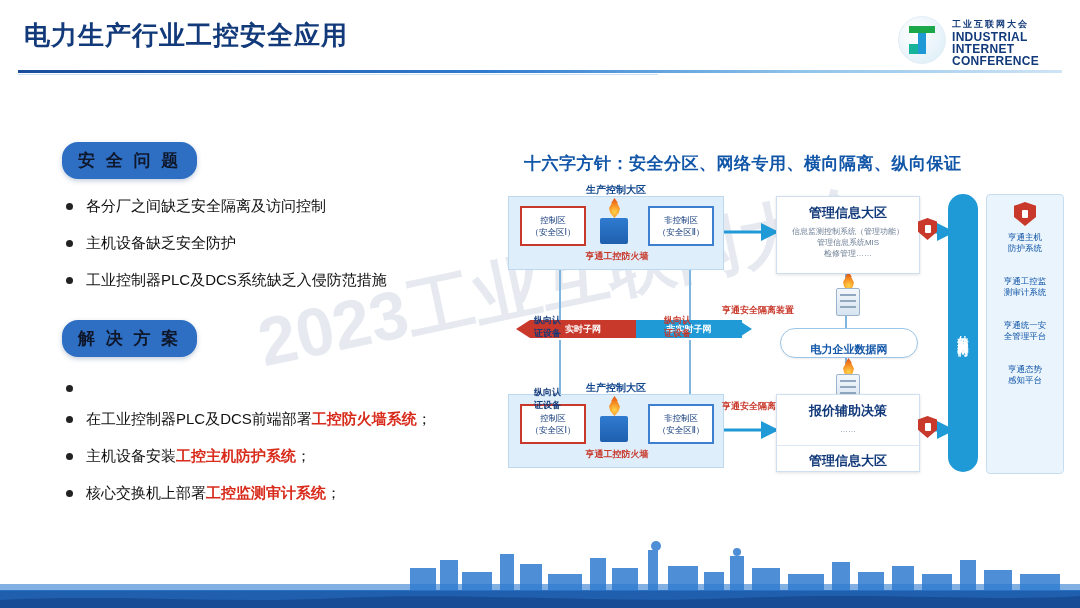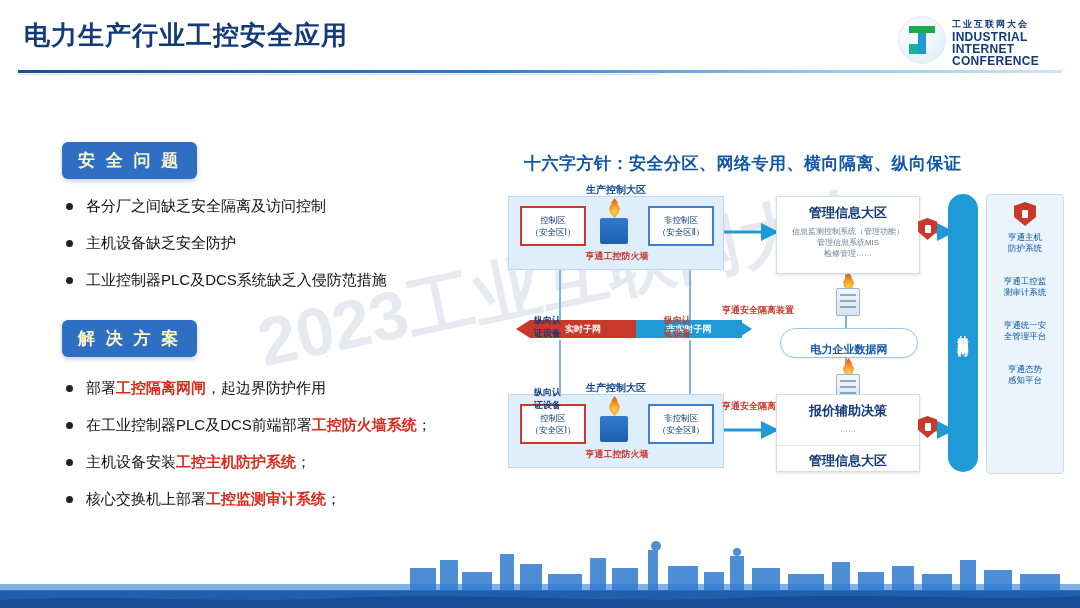--- a/index.html
+++ b/index.html
@@ -43,22 +43,22 @@
   .watermark{
     position:absolute;left:250px;top:300px;
     font-size:68px;font-weight:bold;color:rgba(140,160,185,0.22);
     transform:rotate(-12deg);transform-origin:left top;white-space:nowrap;
     pointer-events:none;
   }
 
   
   .tag{
     position:absolute;
-    background:#2e6fc4;color:#fef9c3;font-size:17px;font-weight:bold;
-    padding:7px 16px;border-radius:6px;letter-spacing:3px;
+    background:#2e6fc4;color:#0f172a;font-size:17px;font-weight:bold;
+    padding:7px 16px;border-radius:16px;letter-spacing:3px;
     box-shadow:0 2px 5px rgba(20,60,120,.25);
   }
   .tag.t1{left:62px;top:142px;}
   .tag.t2{left:62px;top:320px;}
   .bullets{position:absolute;}
   .bullets.b1{left:66px;top:196px;}
   .bullets.b2{left:66px;top:378px;}
   .bullet{display:flex;align-items:flex-start;margin-bottom:17px;}
   .bullet .dot{width:7px;height:7px;border-radius:50%;background:#222;margin:7px 13px 0 0;flex:none;}
   .bullet .txt{font-size:15px;color:#111;line-height:20px;white-space:nowrap;}
@@ -184,21 +184,20 @@
     <div class="bullet">
       <span class="dot"></span>
       <span class="txt">工业控制器PLC及DCS系统缺乏入侵防范措施</span>
     </div>
   </div>
 
   <div class="tag t2">解 决 方 案</div>
   <div class="bullets b2">
     <div class="bullet">
       <span class="dot"></span>
-      <span class="txt"><span>部署</span><span class="hl">工控隔离网闸</span><span>，起边界防护作用</span></span>
     </div>
     <div class="bullet">
       <span class="dot"></span>
       <span class="txt"><span>在工业控制器PLC及DCS前端部署</span><span class="hl">工控防火墙系统</span><span>；</span></span>
     </div>
     <div class="bullet">
       <span class="dot"></span>
       <span class="txt"><span>主机设备安装</span><span class="hl">工控主机防护系统</span><span>；</span></span>
     </div>
     <div class="bullet">

